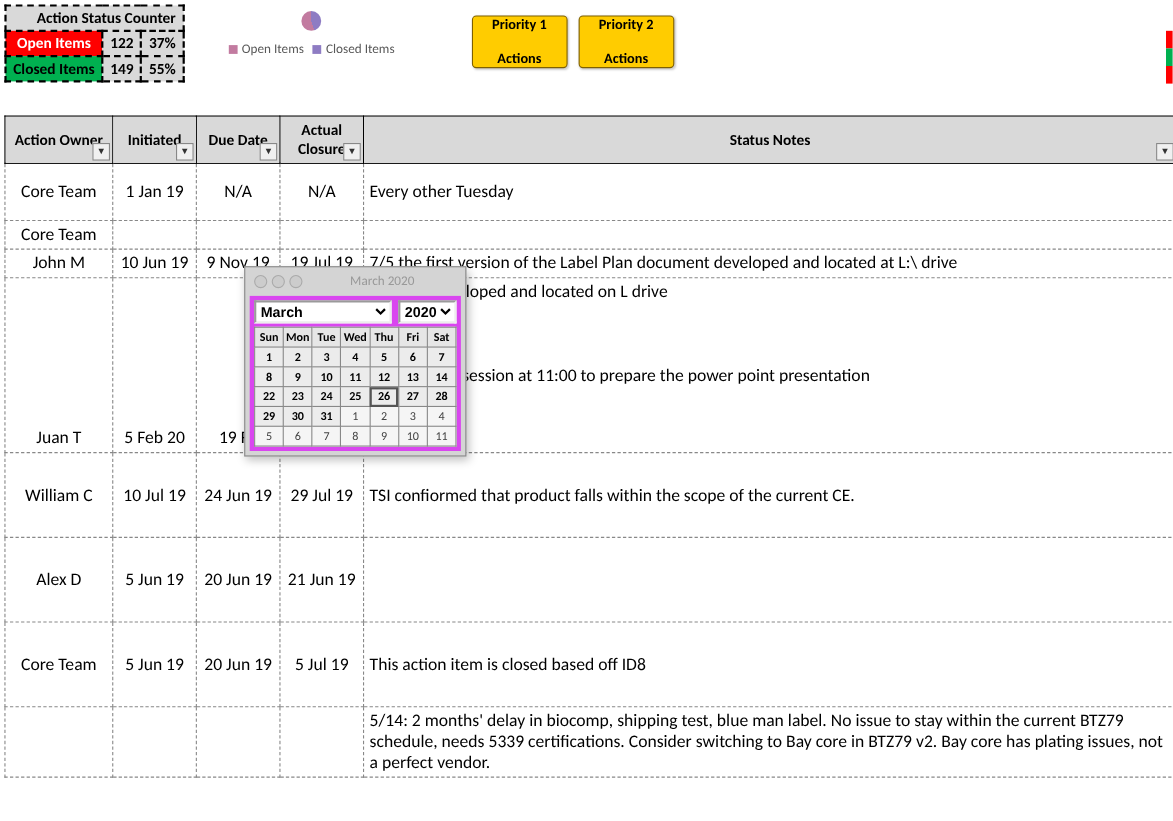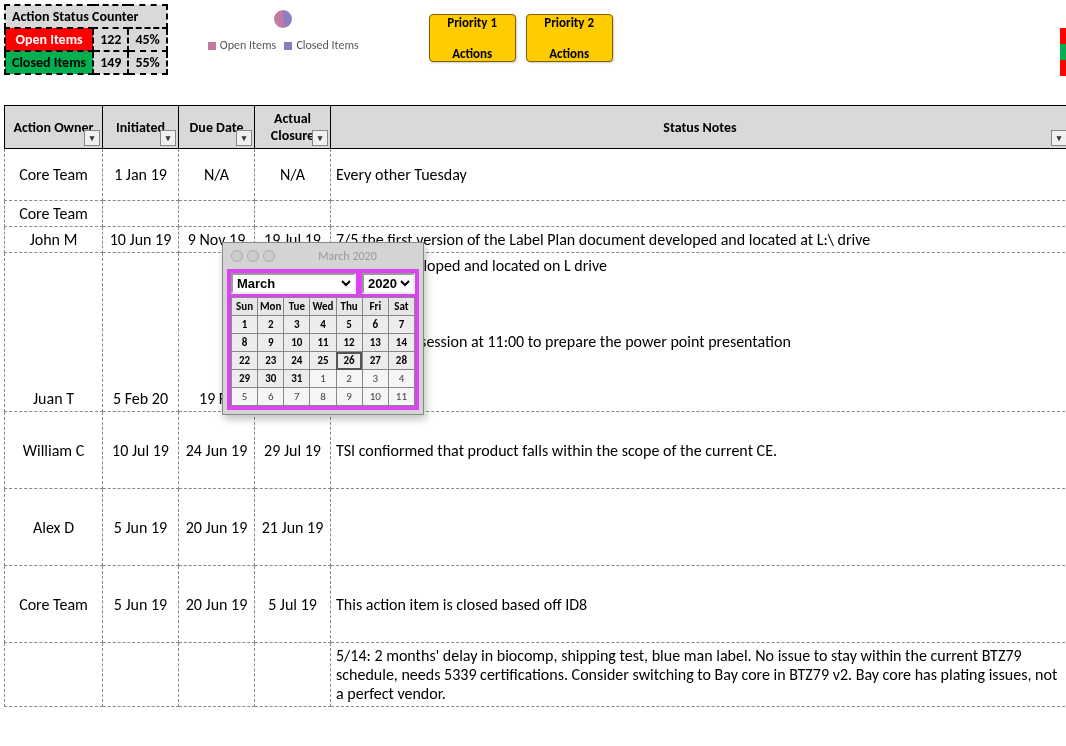--- a/index.html
+++ b/index.html
@@ -18,21 +18,21 @@
     margin-bottom: 30px;
   }
   
   .status-counter {
     border-collapse: collapse;
     border: 2px dashed black;
   }
   .status-counter th {
     background: #d9d9d9;
     font-weight: bold;
-    text-align: left;
+    text-align: right;
     padding: 2px 6px;
     border: 2px dashed black;
   }
   .status-counter td {
     text-align: center;
     padding: 2px 6px;
     border: 2px dashed black;
     background: #d9d9d9;
     font-weight: bold;
   }
@@ -221,21 +221,21 @@
 
 <div class="top-row">
   <table class="status-counter">
     <tbody>
         <tr>
           <th colspan="3">Action Status Counter</th>
         </tr>
     <tr>
       <td class="open-label">Open Items</td>
       <td>122</td>
-      <td>45%</td>
+      <td>37%</td>
     </tr>
     <tr>
       <td class="closed-label">Closed Items</td>
       <td>149</td>
       <td>55%</td>
     </tr>
   </tbody>
     </table>
 
   <div class="legend-area">

